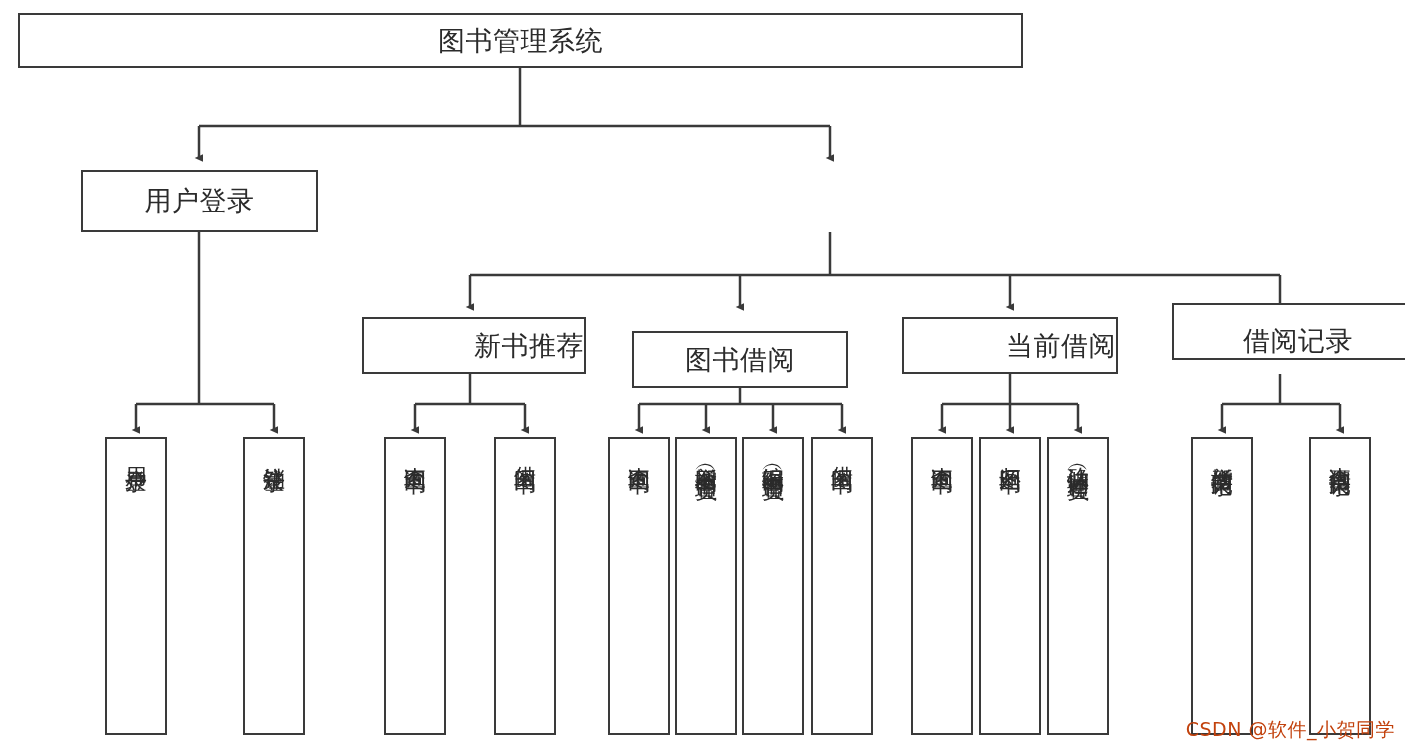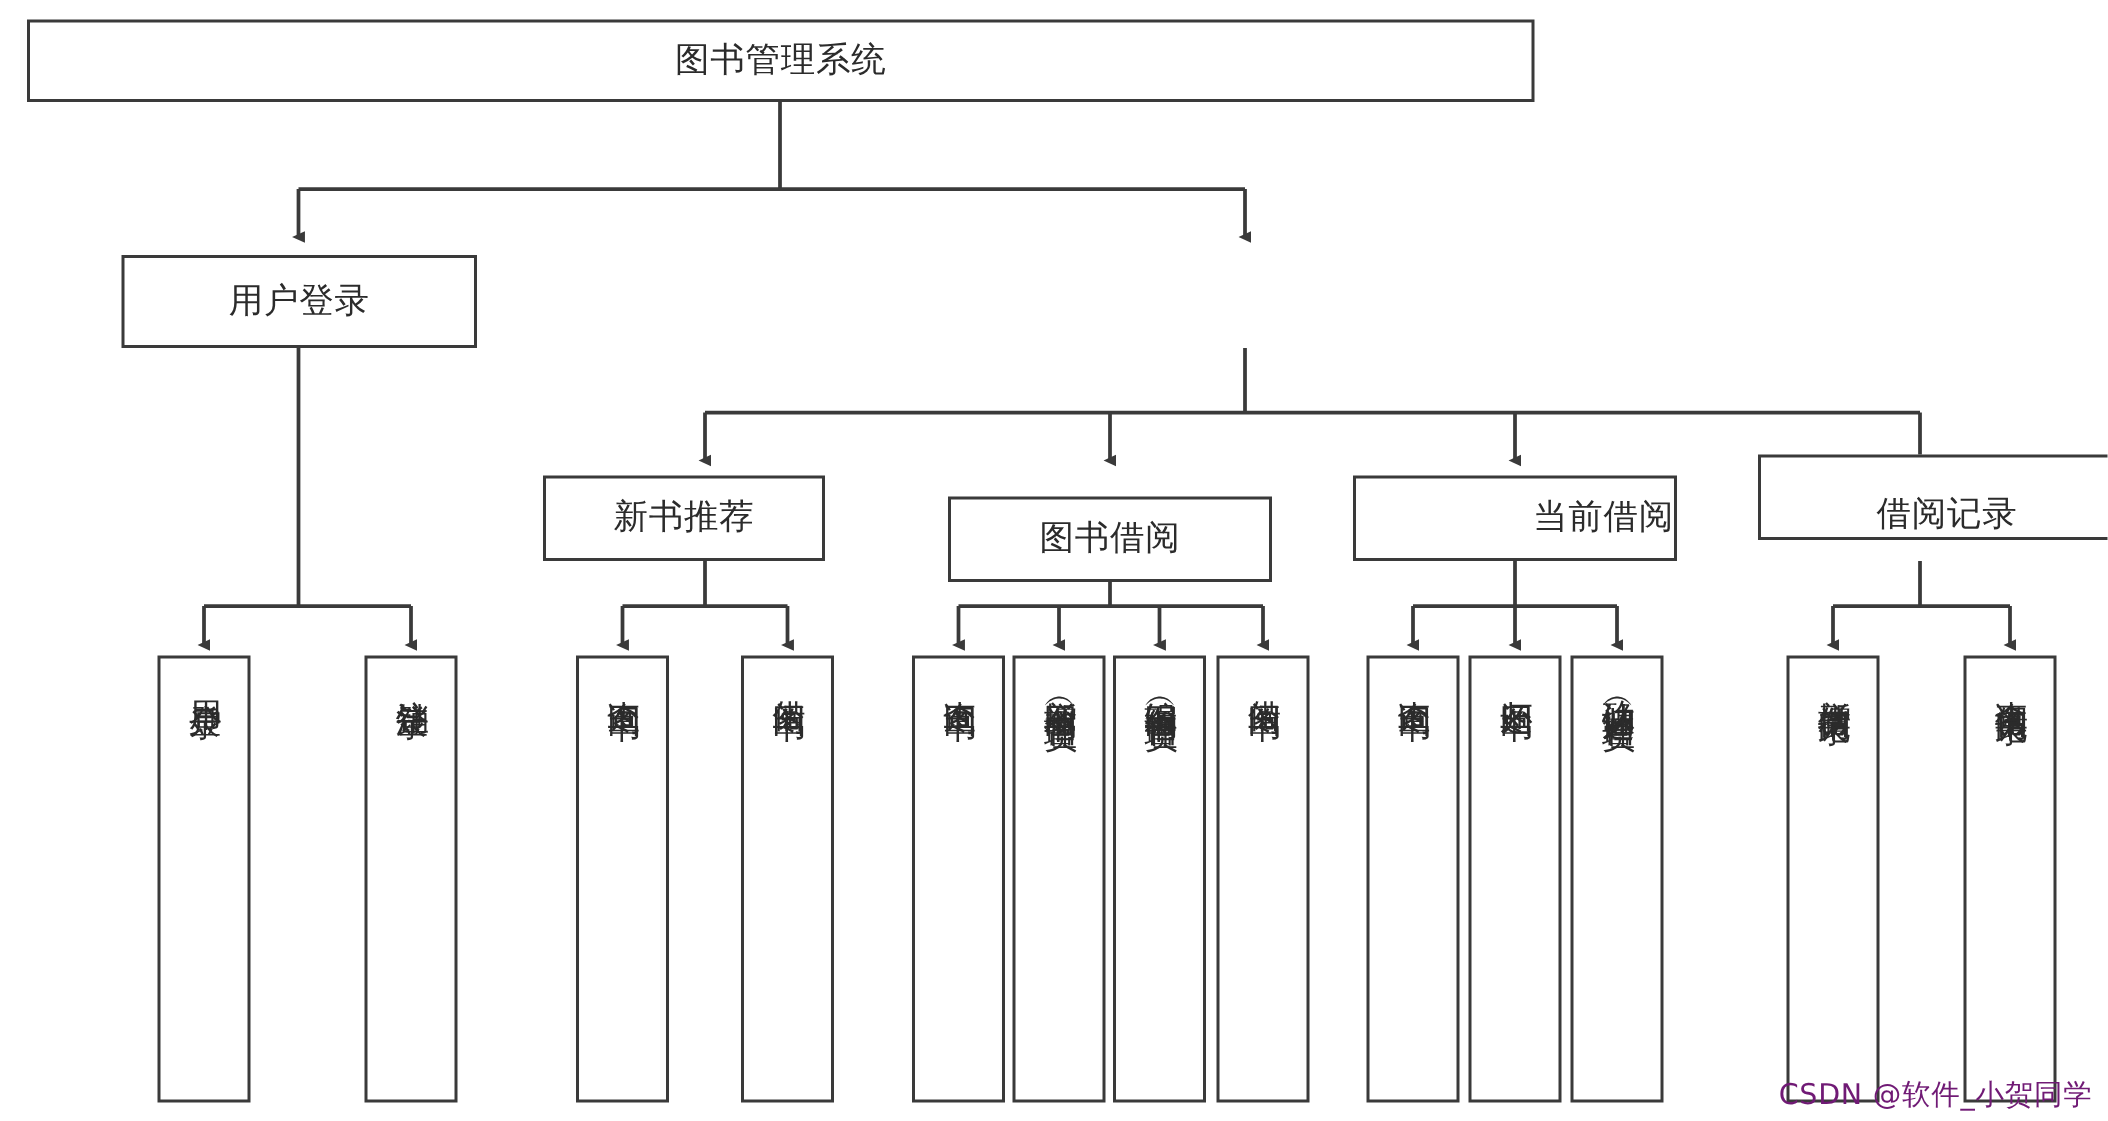--- a/index.html
+++ b/index.html
@@ -30,21 +30,21 @@
     position: absolute;
     box-sizing: border-box;
     background: #ffffff;
     border: 2.5px solid #3a3a3a;
     display: flex;
     align-items: center;
     justify-content: center;
     color: #2b2b2b;
   }
   .node-label {
-    font-size: 23px;
+    font-size: 27px;
     line-height: 1.25;
     letter-spacing: 0.5px;
     white-space: nowrap;
     color: #2b2b2b;
   }
   .node-box.leaf {
     align-items: flex-start;
     padding-top: 10px;
   }
   .node-box.leaf .node-label {
@@ -54,21 +54,21 @@
     line-height: 1.18;
     letter-spacing: 2px;
     white-space: normal;
     max-height: 100%;
   }
   .watermark {
     position: absolute;
     right: 10px;
     bottom: 4px;
     font-size: 19px;
-    color: #701a75;
+    color: #c2410c;
     letter-spacing: 0.5px;
     white-space: nowrap;
     pointer-events: none;
   }
 </style>
 </head>
 <body>
 
 <div id="diagram-root">
 
@@ -135,21 +135,21 @@
   </svg>
 
   <div class="node-box" style="left:18px; top:13px; width:1005px; height:55px;">
     <span class="node-label">图书管理系统</span>
   </div>
 
   <div class="node-box" style="left:81px; top:170px; width:237px; height:62px;">
     <span class="node-label">用户登录</span>
   </div>
 
-  <div class="node-box" style="left:362px; top:317px; width:188px; height:57px;">
+  <div class="node-box" style="left:362px; top:317px; width:224px; height:57px;justify-content:flex-end;">
     <span class="node-label">新书推荐</span>
   </div>
   <div class="node-box" style="left:632px; top:317px; width:216px; height:57px;margin-top:14px;">
     <span class="node-label">图书借阅</span>
   </div>
   <div class="node-box" style="left:902px; top:317px; width:216px; height:57px;justify-content:flex-end;">
     <span class="node-label">当前借阅</span>
   </div>
   <div class="node-box" style="left:1172px; top:303px; width:252px; height:57px;align-items:flex-end;">
     <span class="node-label">借阅记录</span>

